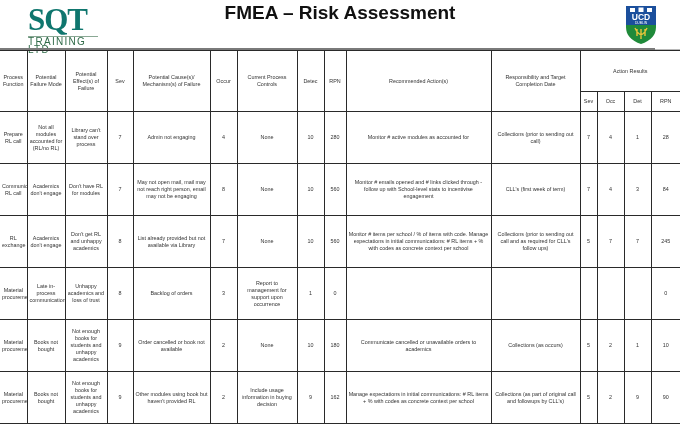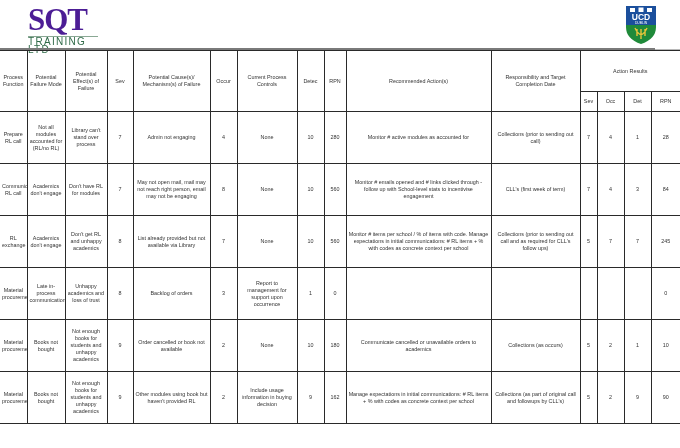--- a/index.html
+++ b/index.html
@@ -1,19 +1,19 @@
 <!DOCTYPE html>
 <html><head>
 <meta charset="utf-8">
 <style>
   html, body { margin:0; padding:0; background:#ffffff; }
   body { width:680px; height:448px; overflow:hidden; position:relative; font-family:"Liberation Sans", sans-serif; color:#222; }
   .header { position:absolute; left:0; top:0; width:680px; height:50px; }
   .logo { position:absolute; left:28px; top:4px; width:74px; }
-  .logo-main { font-family:"Liberation Serif", serif; font-weight:bold; font-size:31px; color:#4c1d95; letter-spacing:-1px; line-height:31px; }
+  .logo-main { font-family:"Liberation Serif", serif; font-weight:bold; font-size:31px; color:#0f766e; letter-spacing:-1px; line-height:31px; }
   .logo-line { height:1px; background:#8aa894; margin:1px 0 1px 0; width:70px; }
   .logo-sub { font-size:10px; color:#2f6a48; letter-spacing:1.3px; line-height:8px; }
   .title { position:absolute; left:0; width:680px; top:2px; text-align:center; font-size:19px; font-weight:bold; color:#111; }
   .crest { position:absolute; left:625px; top:5px; width:32px; height:40px; }
   .rule { position:absolute; left:0; top:48px; width:655px; height:2px; background:#7a7a7a; }
   .rule2 { position:absolute; left:655px; top:49px; width:25px; height:1px; background:#b8b8b8; }
   table { position:absolute; left:0; top:50px; border-collapse:collapse; table-layout:fixed; width:680px; }
   td, th { border:1px solid #2a2a2a; font-weight:normal; font-size:5.4px; line-height:7px; text-align:center; vertical-align:middle; padding:0 2px; color:#333; overflow:hidden; }
   th { font-size:5.4px; }
   tr.hrow1 th { height:40px; }
@@ -24,20 +24,21 @@
 </style>
 </head>
 <body>
 
 <div class="header">
   <div class="logo">
     <div class="logo-main">SQT</div>
     <div class="logo-line"></div>
     <div class="logo-sub">TRAINING LTD</div>
   </div>
+  <div class="title">FMEA – Risk Assessment</div>
   <svg class="crest" viewBox="0 0 32 40">
     <path d="M1 1 H31 V22 Q31 34 16 39 Q1 34 1 22 Z" fill="#1f8a3a"></path>
     <path d="M1 1 H31 V20 H1 Z" fill="#1b4f9c"></path>
     <rect x="5" y="3" width="5" height="4" fill="#fff"></rect>
     <rect x="13.5" y="2.5" width="5" height="4.5" fill="#fff"></rect>
     <rect x="22" y="3" width="5" height="4" fill="#fff"></rect>
     <text x="16" y="15" font-family="Liberation Sans, sans-serif" font-weight="bold" font-size="8.5" fill="#fff" text-anchor="middle">UCD</text>
     <text x="16" y="19.3" font-family="Liberation Sans, sans-serif" font-size="3.3" fill="#fff" text-anchor="middle">DUBLIN</text>
     <path d="M10 23 Q16 36 22 23 M12 24 V31 M16 24 V34 M20 24 V31" stroke="#e8c53a" stroke-width="1.4" fill="none"></path>
   </svg>

